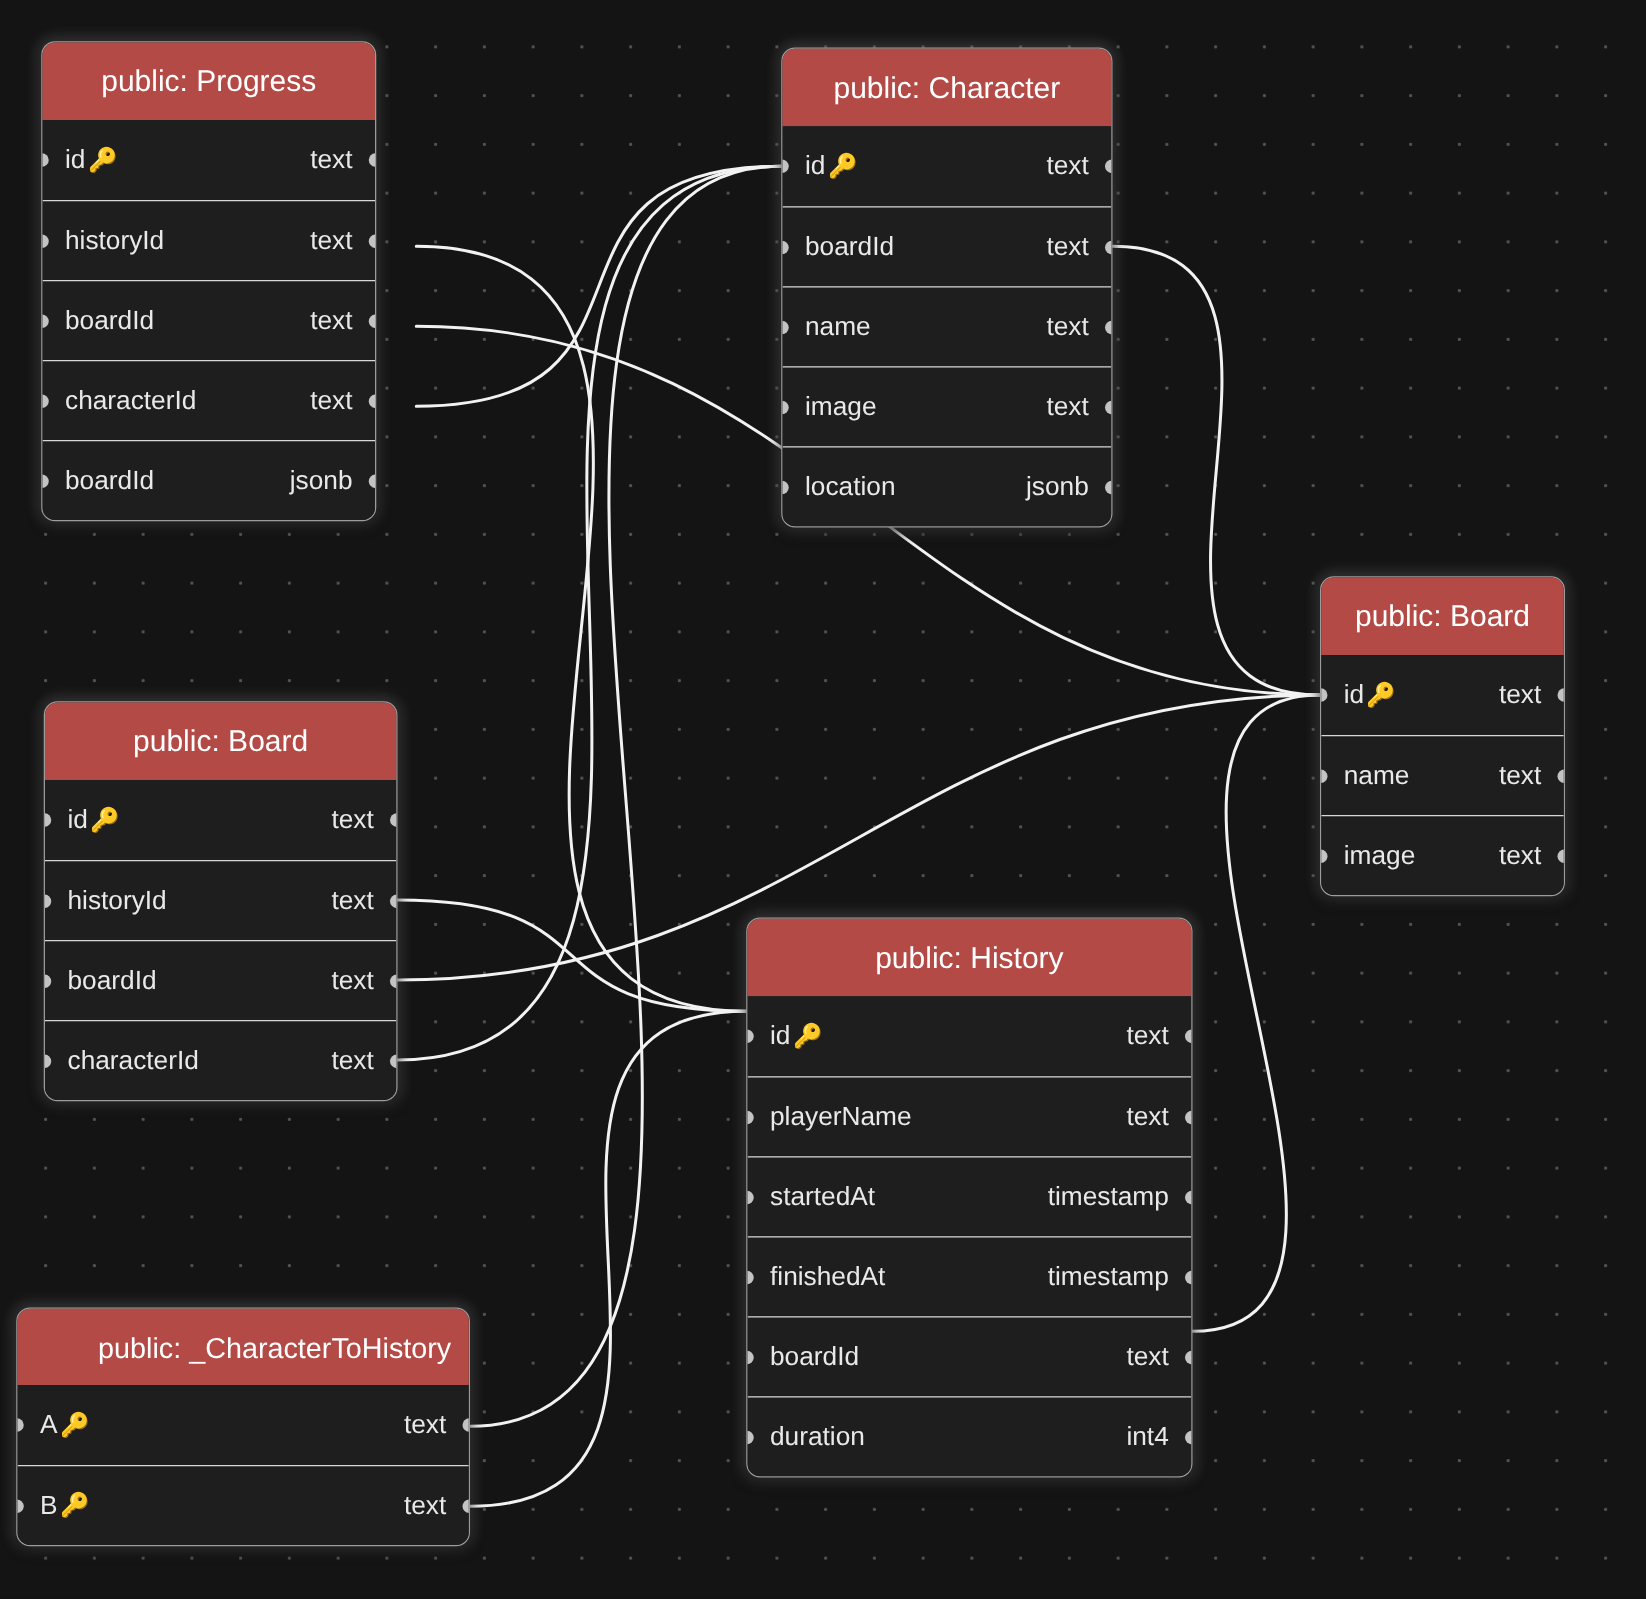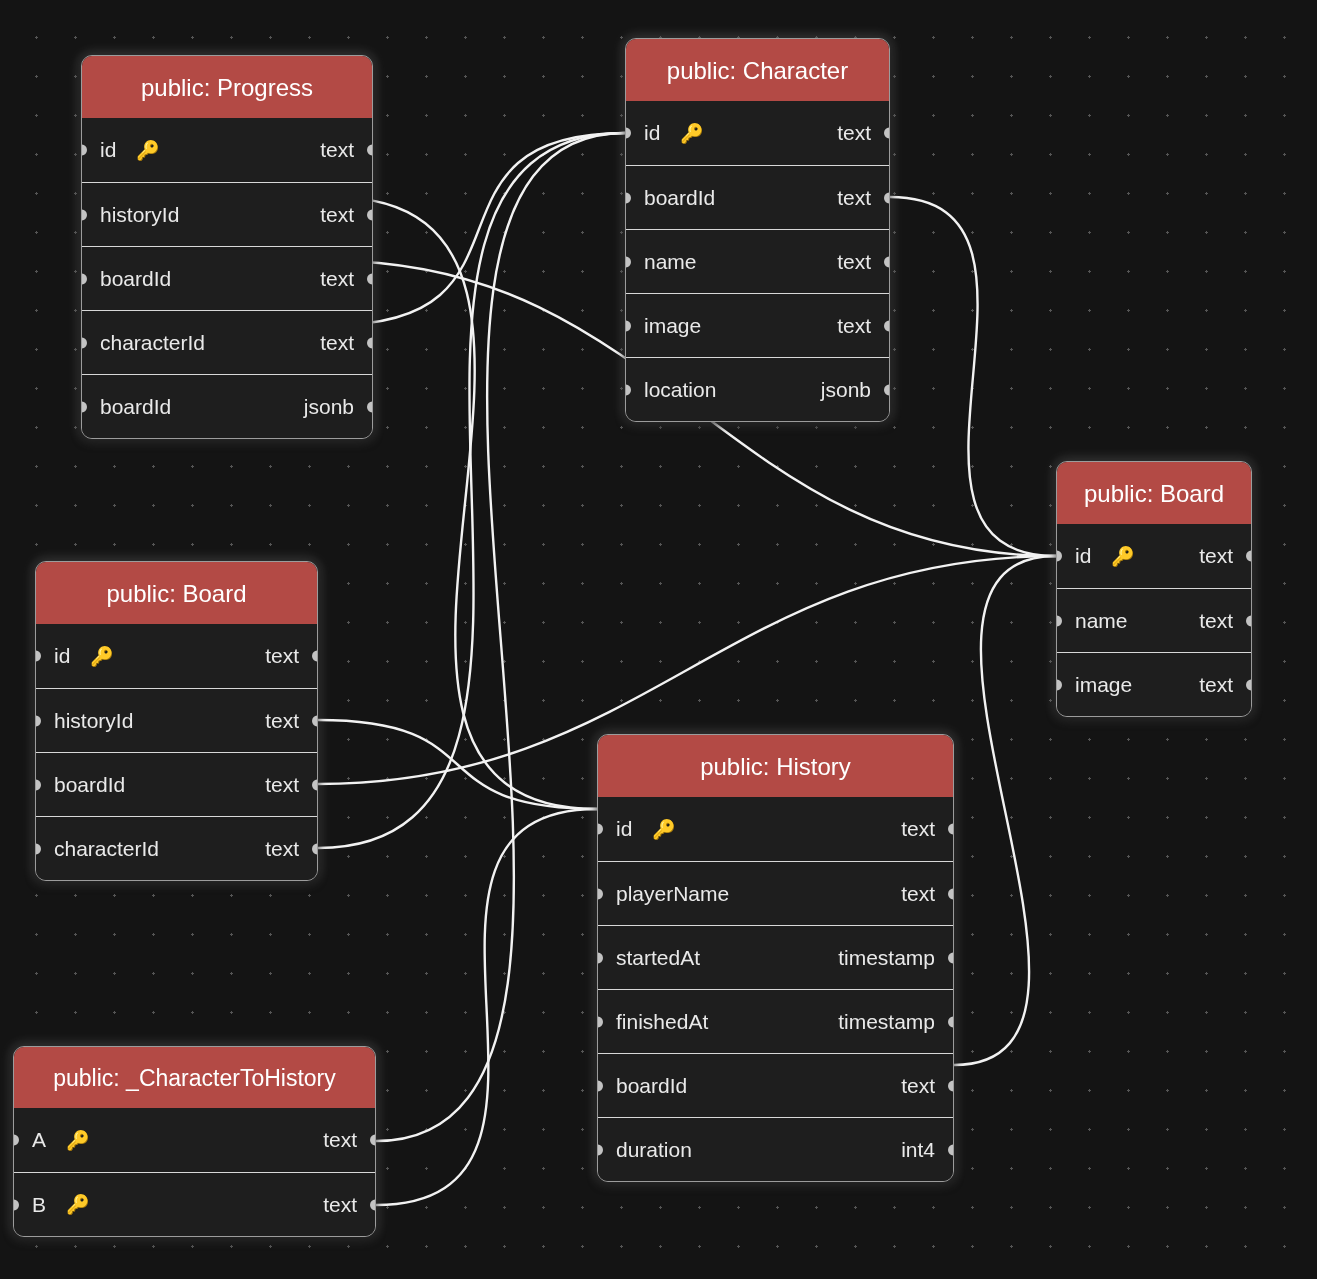--- a/index.html
+++ b/index.html
@@ -75,21 +75,21 @@
     border-top: 1.5px solid #d8d8d8;
   }
   .row:first-child { border-top: none; }
 
   .col-name {
     color: #e9e9e9;
     font-size: 21px;
     white-space: nowrap;
     display: flex;
     align-items: center;
-    gap: 20px;
+    gap: 2px;
   }
   .col-type {
     color: #e9e9e9;
     font-size: 21px;
     white-space: nowrap;
     padding-left: 16px;
   }
   .key-icon { font-size: 19px; line-height: 1; }
 
   
@@ -100,28 +100,28 @@
     height: 11px;
     border-radius: 50%;
     background: #c3c3c3;
     transform: translateY(-50%);
     z-index: 3;
   }
   .port.left  { left: -6px; }
   .port.right { right: -6px; }
 
   
-  #node-progress            { left: 33px;   top: 55px;   width: 292px; margin-left: 48px; }
+  #node-progress            { left: 33px;   top: 33px;   width: 268px; }
   #node-character           { left: 625px;  top: 38px;   width: 265px; }
   #node-board               { left: 1056px; top: 461px;  width: 196px; }
   #node-task                { left: 35px;   top: 561px;  width: 283px; }
   #node-history             { left: 597px;  top: 734px;  width: 357px; }
   #node-charactertohistory  { left: 13px;   top: 1046px; width: 363px; }
 
-  #node-charactertohistory .node-header { font-size: 23px; }
+  #node-charactertohistory .node-header { font-size: 23px; text-align: right; }
 </style>
 </head>
 <body>
 
 <div id="canvas">
 
   <svg id="edges" viewBox="0 0 1317 1279" width="1317" height="1279">
       <path d="M 333 197 C 661.8 197, 268.2 809, 597 809" stroke="#f2f2f2"></path>
       <path d="M 333 261 C 663 261, 726 556, 1056 556" stroke="#f2f2f2"></path>
       <path d="M 333 325 C 551.2 325, 406.79999999999995 133, 625 133" stroke="#f2f2f2"></path>

